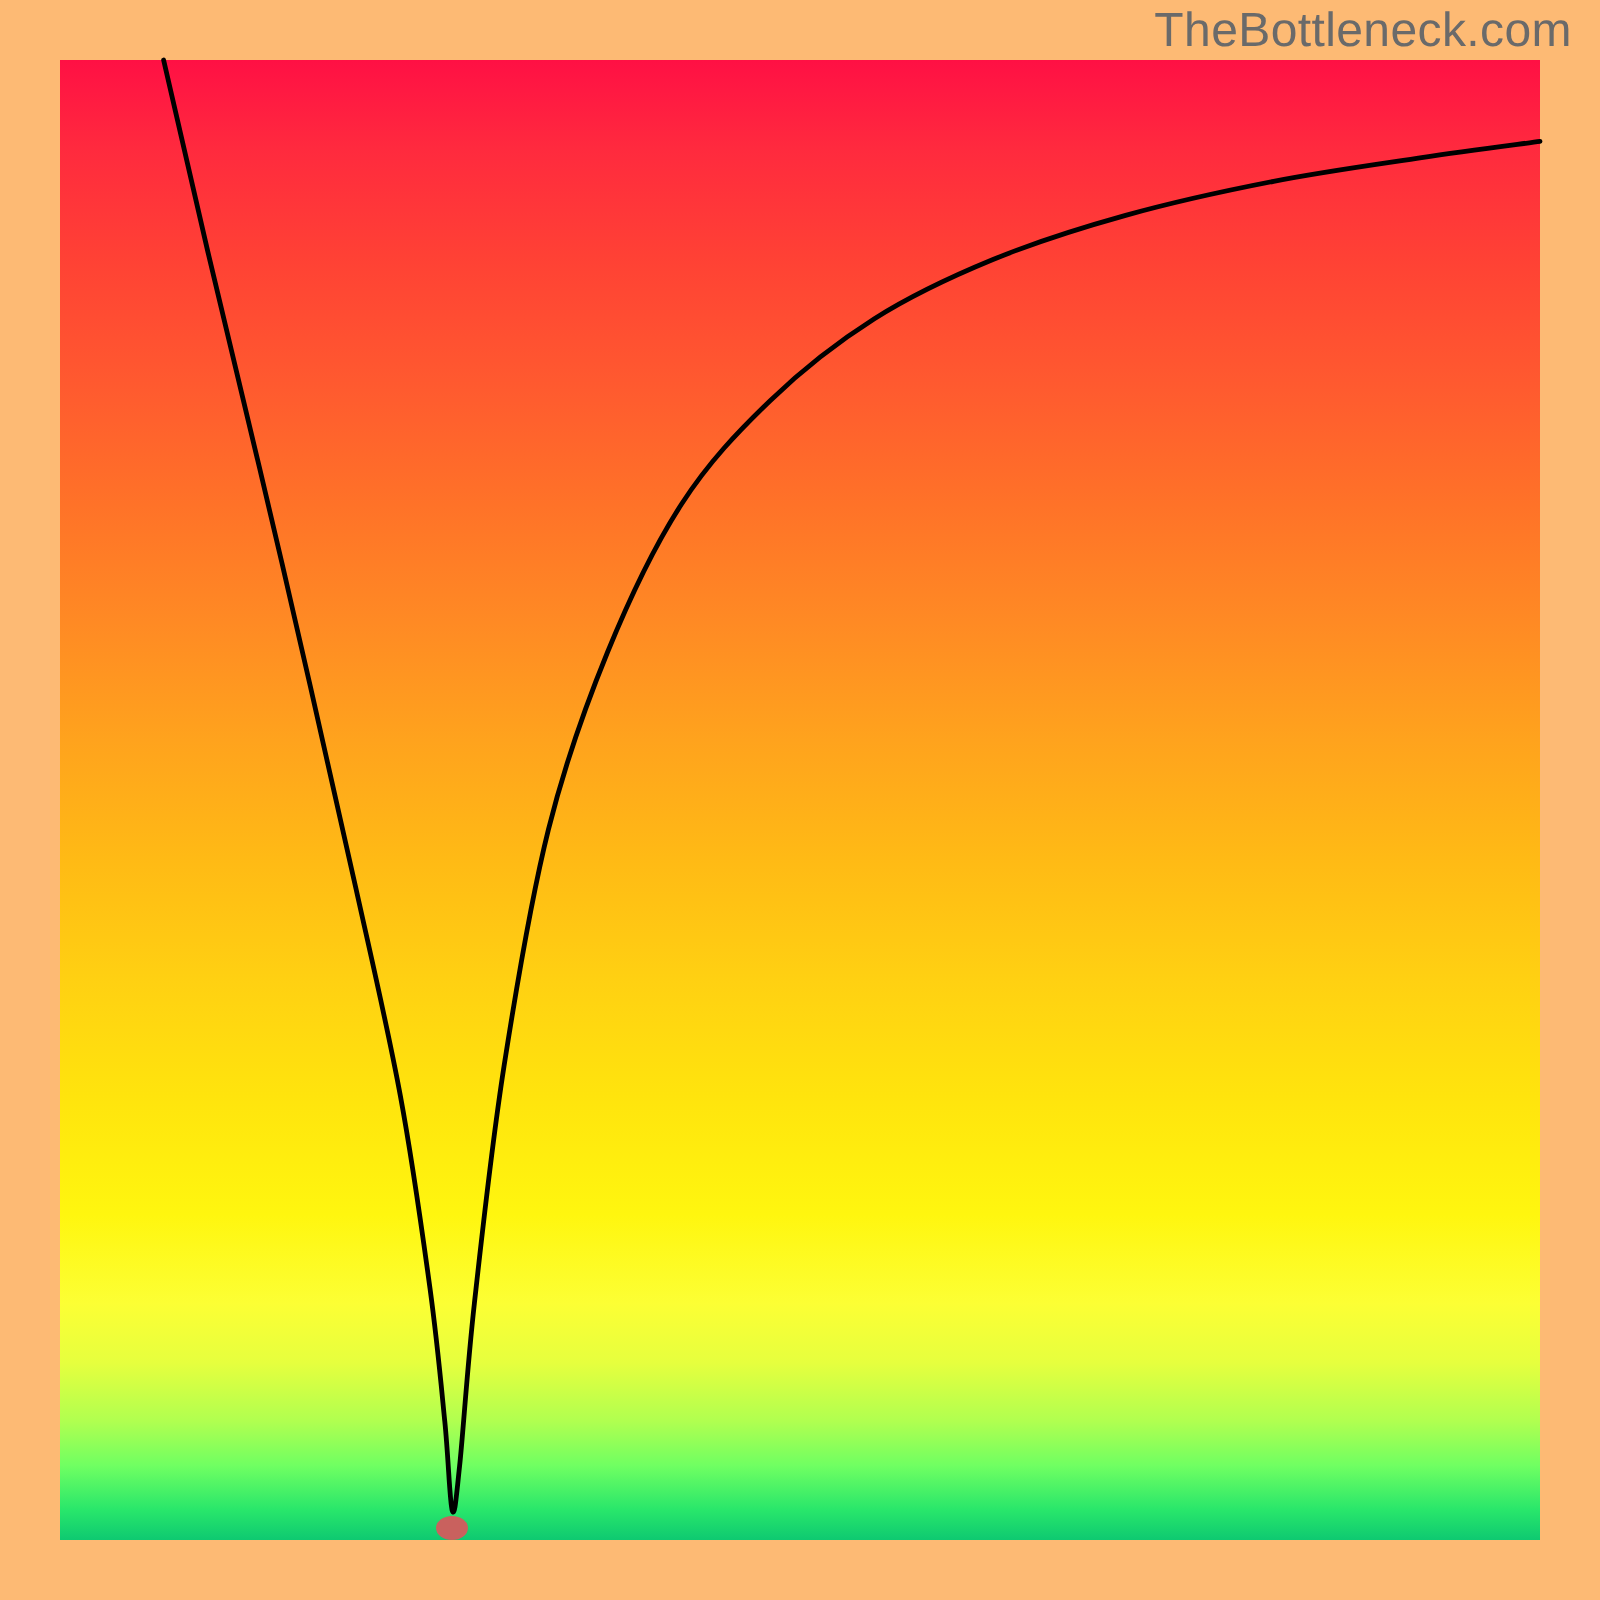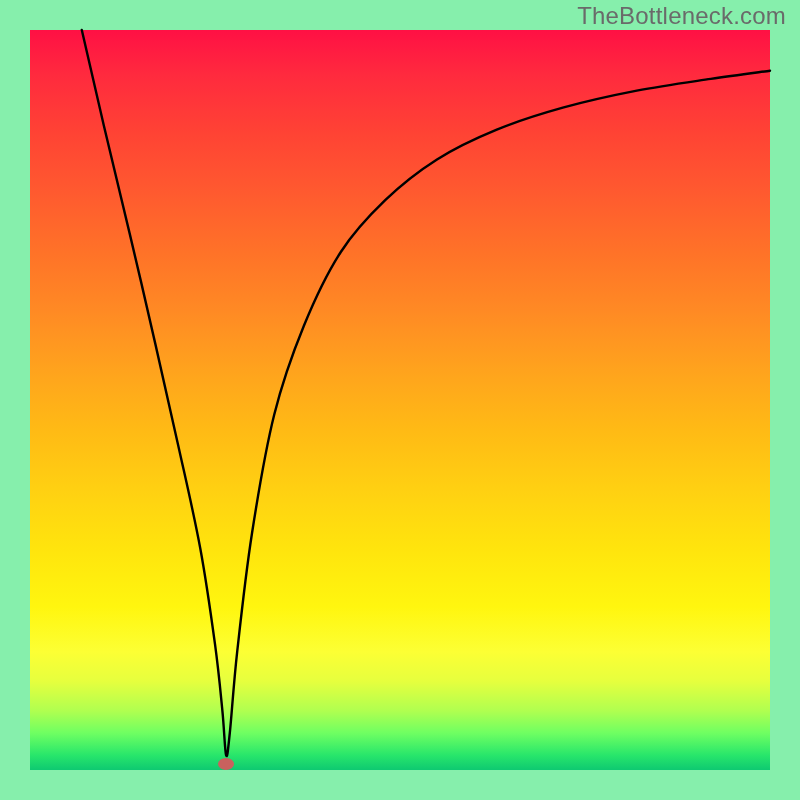--- a/index.html
+++ b/index.html
@@ -1,21 +1,21 @@
 <!DOCTYPE html>
 <html><head>
 <meta charset="utf-8">
 <style>
   * { margin: 0; padding: 0; box-sizing: border-box; }
   html, body { width: 800px; height: 800px; overflow: hidden; background: #000; }
   .frame {
     position: relative;
     width: 800px;
     height: 800px;
-    background: #86efac;
+    background: #fdba74;
   }
   .watermark {
     position: absolute;
     top: 2px;
     right: 14px;
     font-family: Arial, Helvetica, sans-serif;
     font-size: 24px;
     font-weight: 500;
     color: #6a6a6a;
     z-index: 10;

